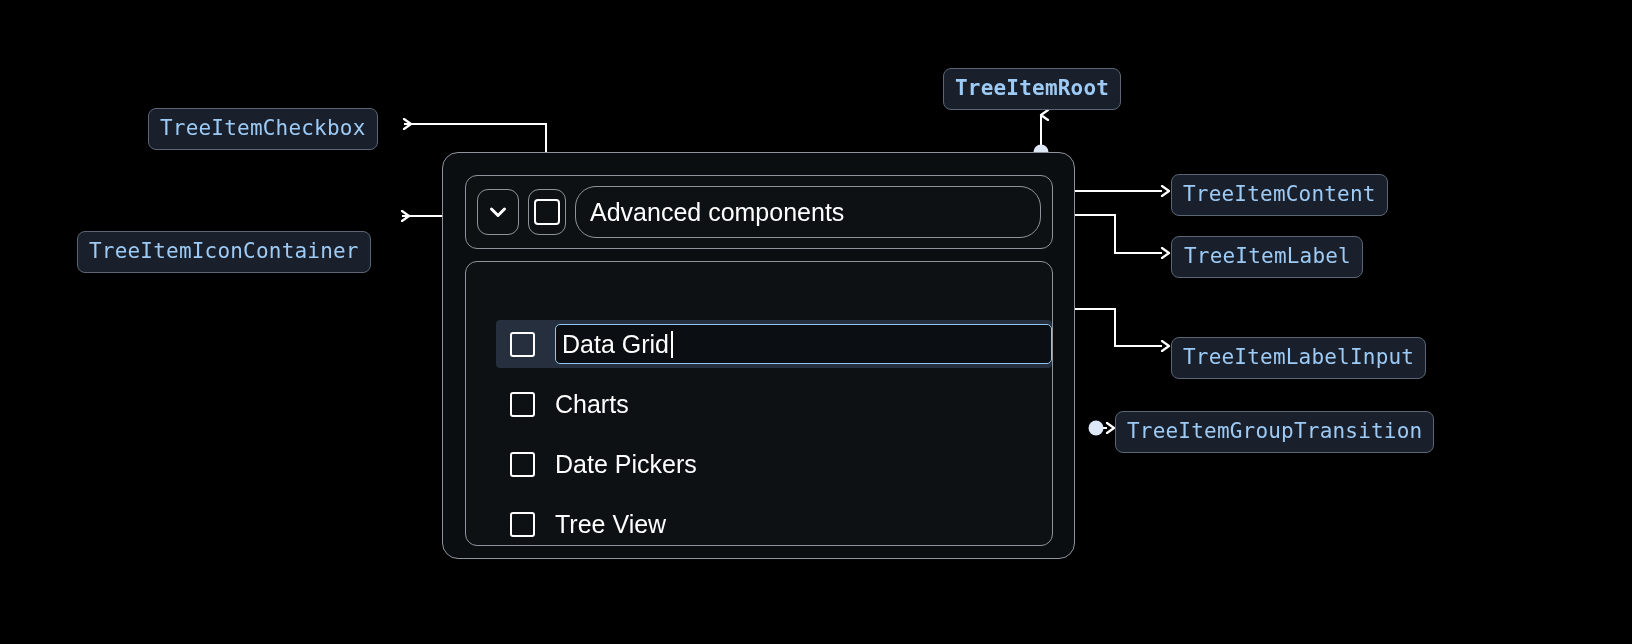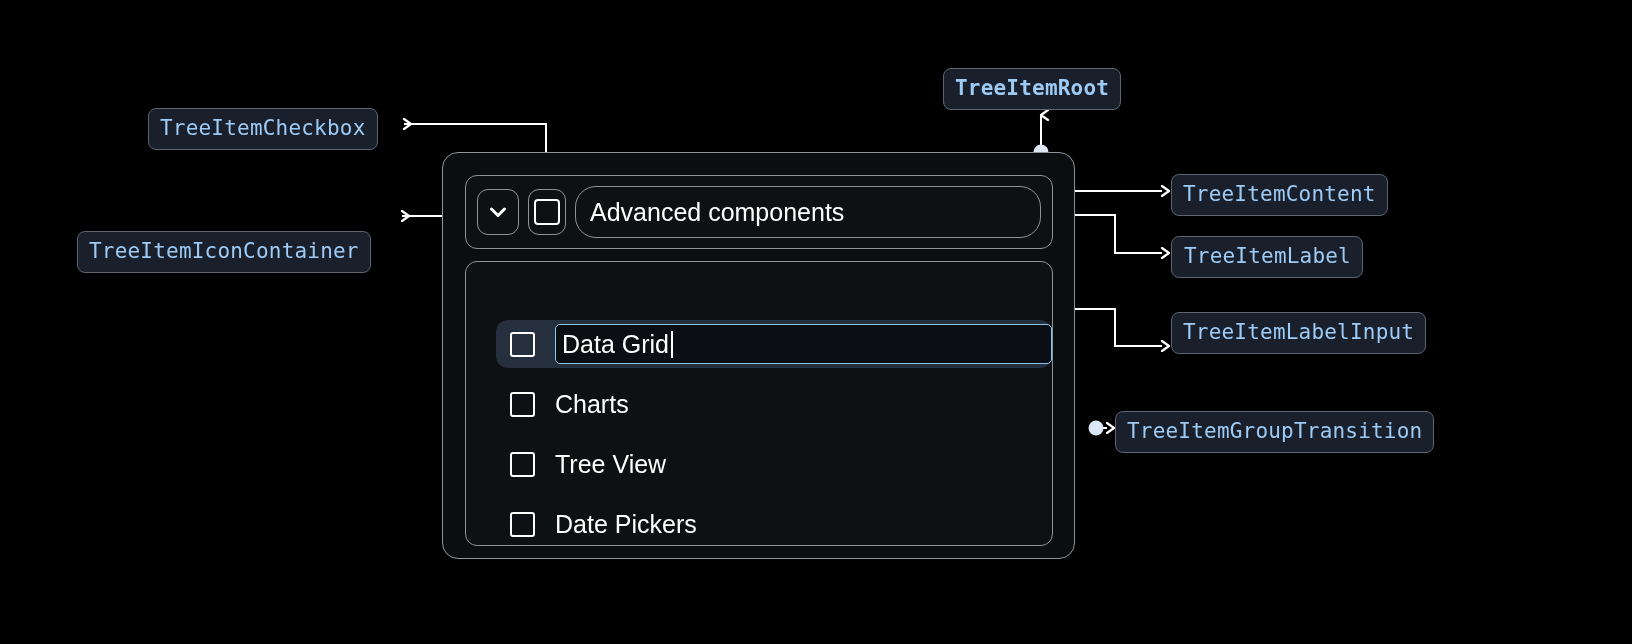--- a/index.html
+++ b/index.html
@@ -153,21 +153,21 @@
     align-items: center;
     height: 48px;
     margin: 0 0 12px 0;
     padding-left: 44px;
     gap: 20px;
   }
   .tree-row:first-child { margin-top: 2px; }
 
   .tree-row.selected {
     background: #262f3d;
-    border-radius: 12px;
+    border-radius: 4px;
     margin-left: 30px;
     margin-right: 0;
     padding-left: 14px;
     margin-top: 48px;
   }
 
   .row-label {
     color: #ffffff;
     font-size: 25px;
     font-family: "Liberation Sans", sans-serif;
@@ -248,21 +248,21 @@
   <div class="badge" style="left:148px; top:108px;">TreeItemCheckbox</div>
 
   <div class="badge" style="left:77px; top:199px;margin-top:32px;">TreeItemIconContainer</div>
 
   <div class="badge" style="left:943px; top:68px;font-weight:bold;">TreeItemRoot</div>
 
   <div class="badge" style="left:1171px; top:174px;">TreeItemContent</div>
 
   <div class="badge" style="left:1171px; top:236px;padding-left:12px;">TreeItemLabel</div>
 
-  <div class="badge" style="left:1171px; top:312px;">TreeItemLabelInput</div>
+  <div class="badge" style="left:1171px; top:337px;">TreeItemLabelInput</div>
 
   <div class="badge" style="left:1115px; top:411px;">TreeItemGroupTransition</div>
 
   <div id="tree-root">
 
     <div id="tree-content">
 
       <div class="icon-container">
         <span>
           <svg width="26" height="26" viewBox="0 0 26 26" xmlns="http://www.w3.org/2000/svg">
@@ -291,24 +291,24 @@
         </div>
       </div>
 
       <div class="tree-row">
         <span class="cb-square small"></span>
         <span class="row-label">Charts</span>
       </div>
 
       <div class="tree-row">
         <span class="cb-square small"></span>
-        <span class="row-label">Tree View</span>
+        <span class="row-label">Date Pickers</span>
       </div>
 
       <div class="tree-row">
         <span class="cb-square small"></span>
-        <span class="row-label">Date Pickers</span>
+        <span class="row-label">Tree View</span>
       </div>
 
     </div>
   </div>
 
 </div>
 
 </body></html>

